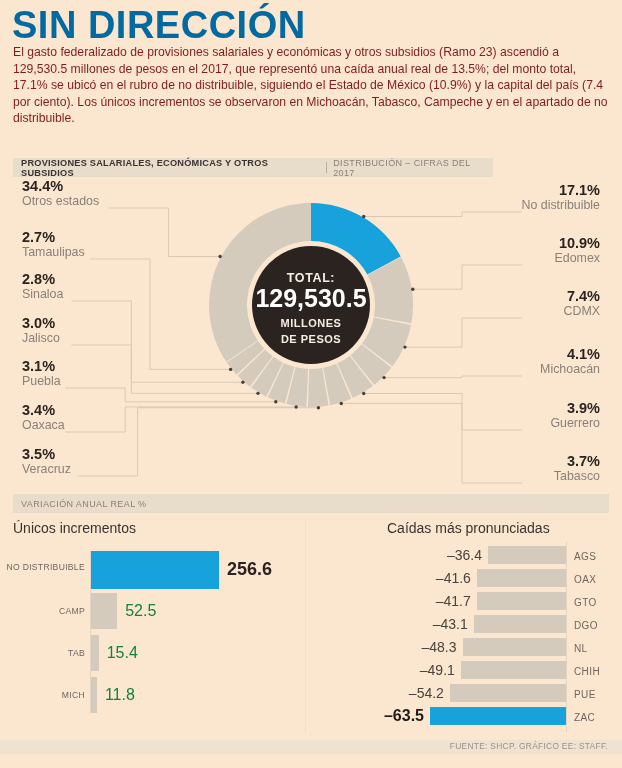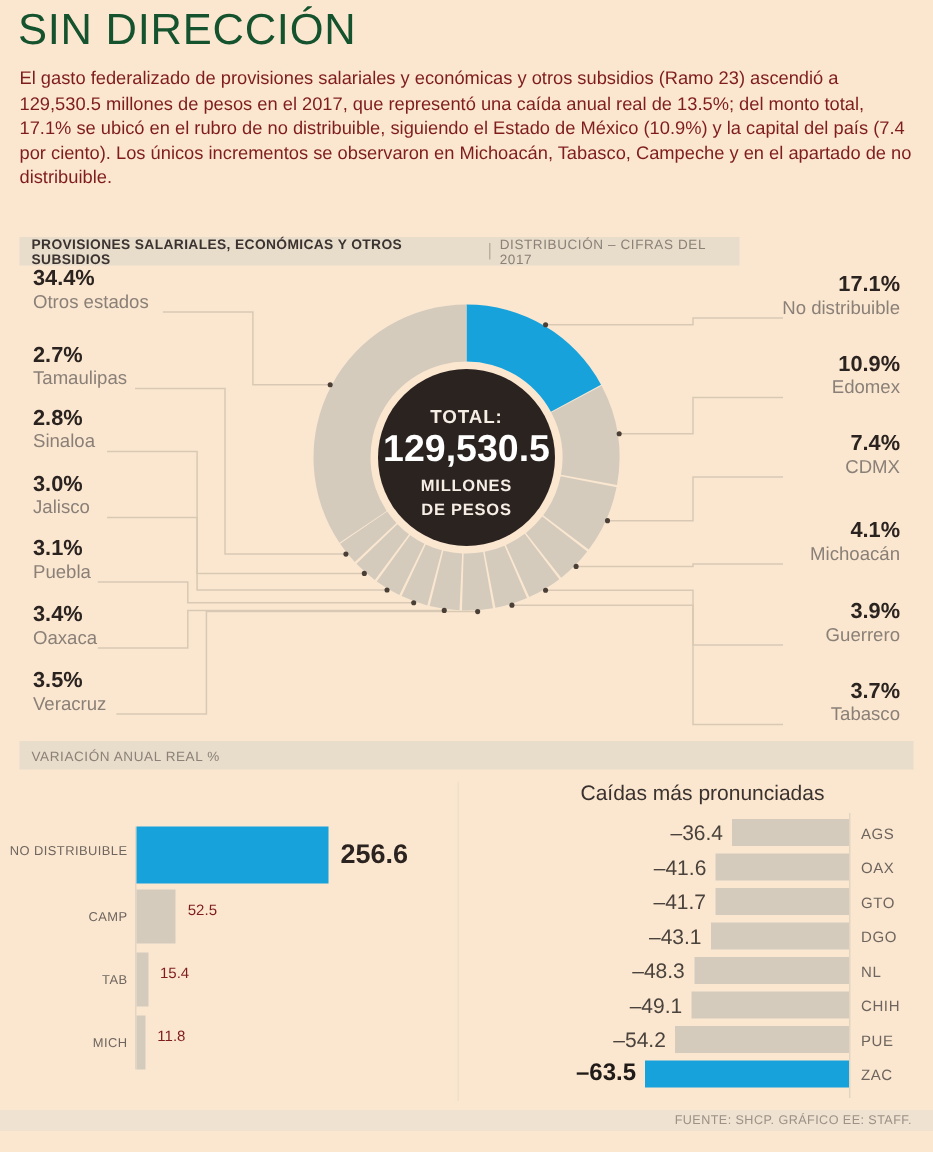--- a/index.html
+++ b/index.html
@@ -9,22 +9,22 @@
     font-family:"Liberation Sans", sans-serif;
     color:#3B3330;
     overflow:hidden;
     position:relative;
   }
   #stage{position:relative;width:622px;height:768px;}
 
   
   .title{
     position:absolute;left:12px;top:4px;
-    font-size:29px;font-weight:400;letter-spacing:.5px;
-    color:#14532d;
+    font-size:38px;font-weight:700;letter-spacing:.5px;
+    color:#0369a1;
     font-family:"Liberation Sans", sans-serif;
   }
   .intro{
     position:absolute;left:13px;top:44px;width:596px;
     font-size:12.2px;line-height:16.6px;color:#7f1d1d;
   }
 
   
   .sect-bar{
     position:absolute;left:13px;
@@ -65,21 +65,21 @@
   #panels{position:absolute;left:0;top:518px;width:622px;height:225px;}
   .panel-title{
     position:absolute;font-size:14px;color:#3A322E;
   }
   .vdiv{position:absolute;left:305px;top:3px;width:1px;height:213px;background:#EFDFCB;}
   .bl-cat{
     position:absolute;font-size:8.6px;color:#6E655E;letter-spacing:.3px;
     text-align:right;line-height:10px;text-transform:uppercase;
   }
   .bl-bar{position:absolute;}
-  .bl-val{position:absolute;font-size:10px;color:#7f1d1d;white-space:nowrap;}
+  .bl-val{position:absolute;font-size:16px;color:#15803d;white-space:nowrap;}
   .bl-val.big{font-size:18px;font-weight:bold;color:#2B2320;}
 
   .br-val{position:absolute;font-size:14px;color:#4A423C;white-space:nowrap;text-align:right;}
   .br-val.big{font-size:16px;font-weight:bold;color:#201B18;}
   .br-bar{position:absolute;}
   .br-cat{position:absolute;font-size:10px;color:#6E655E;letter-spacing:.4px;text-transform:uppercase;}
   .axis{position:absolute;background:#E4D5C2;}
 
   
   .footer-bar{
@@ -207,20 +207,21 @@
       </div>
   </div>
 
   <div class="sect-bar" id="sect-var" style="top:494px;width:596px;">
     <span class="sect-light">VARIACIÓN ANUAL REAL %</span>
   </div>
 
   <div id="panels">
     <div class="vdiv"></div>
 
+    <div class="panel-title" style="left:13px;top:2px;">Únicos incrementos</div>
     <div class="panel-title" style="left:387px;top:2px;">Caídas más pronunciadas</div>
 
     <div id="left-bars">
         <div class="axis" style="left: 90px; top: 33px; width: 1px; height: 162px;"></div>
         <div class="bl-cat" style="left: 6px; width: 79px; top: 44px;">NO DISTRIBUIBLE</div>
         <div class="bl-bar" style="left: 91px; top: 33px; width: 128px; height: 38px; background: rgb(23, 162, 220);"></div>
         <div class="bl-val big" style="left: 227px; top: 41px;">256.6</div>
         <div class="bl-cat" style="left: 6px; width: 79px; top: 88px;">CAMP</div>
         <div class="bl-bar" style="left: 91px; top: 75px; width: 26.1886px; height: 36px; background: rgb(212, 203, 189);"></div>
         <div class="bl-val" style="left: 125.189px; top: 84px;">52.5</div>

